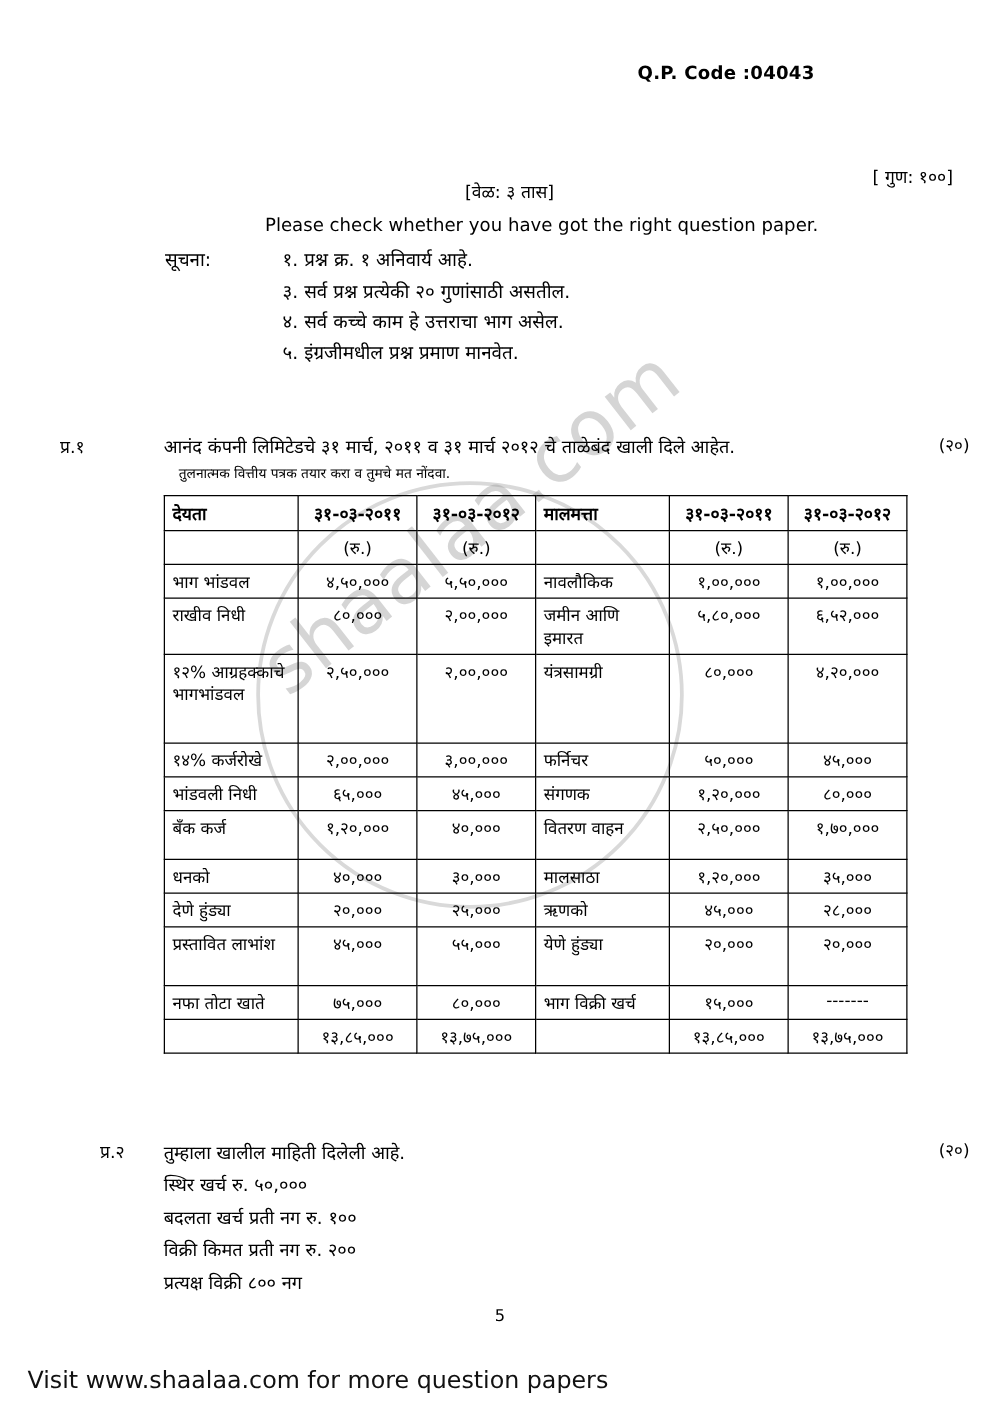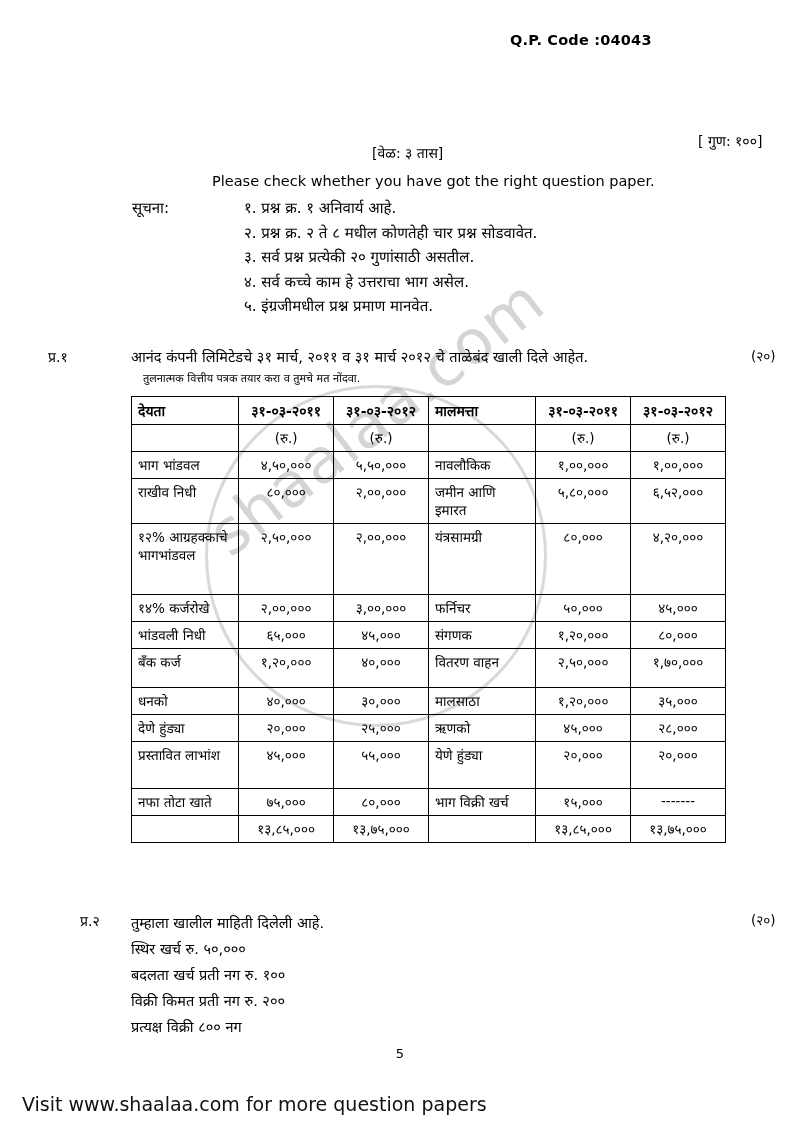--- a/index.html
+++ b/index.html
@@ -52,21 +52,21 @@
   }
 
   .content {
     position: relative;
     z-index: 10;
   }
 
   .qp-code {
     position: absolute;
     left: 510px;
-    top: 32px;
+    top: 51px;
     font-size: 14.5px;
     font-weight: bold;
     letter-spacing: 0.2px;
   }
 
   .time-row {
     position: absolute;
     left: 0;
     top: 131px;
     width: 800px;
@@ -95,21 +95,20 @@
     position: absolute;
     left: 132px;
     top: 197px;
     font-size: 15px;
   }
   .notes-list {
     position: absolute;
     left: 226px;
     top: 196px;
     font-size: 15px;
-    margin-left: 18px;
   }
   .notes-list div {
     line-height: 24.5px;
     white-space: nowrap;
   }
 
   .q1-num {
     position: absolute;
     left: 48px;
     top: 347px;
@@ -220,21 +219,20 @@
     <div class="time-row">
       <div class="time-marks">[वेळ: ३ तास]</div>
       <div class="marks">[ गुण: १००]</div>
     </div>
 
     <div class="check-line">Please check whether you have got the right question paper.</div>
 
     <div class="notes-label">सूचना:</div>
     <div class="notes-list">
       <div>१. प्रश्न क्र. १ अनिवार्य आहे.</div>
-      <div>२. प्रश्न क्र. २ ते ८ मधील कोणतेही चार प्रश्न सोडवावेत.</div>
       <div>३. सर्व प्रश्न प्रत्येकी २० गुणांसाठी असतील.</div>
       <div>४. सर्व कच्चे काम हे उत्तराचा भाग असेल.</div>
       <div>५. इंग्रजीमधील प्रश्न प्रमाण मानवेत.</div>
     </div>
 
     <div class="q1-num">प्र.१</div>
     <div class="q1-text1">आनंद कंपनी लिमिटेडचे ३१ मार्च, २०११ व ३१ मार्च २०१२ चे ताळेबंद खाली दिले आहेत.</div>
     <div class="q1-text2">तुलनात्मक वित्तीय पत्रक तयार करा व तुमचे मत नोंदवा.</div>
     <div class="q1-marks">(२०)</div>
 

